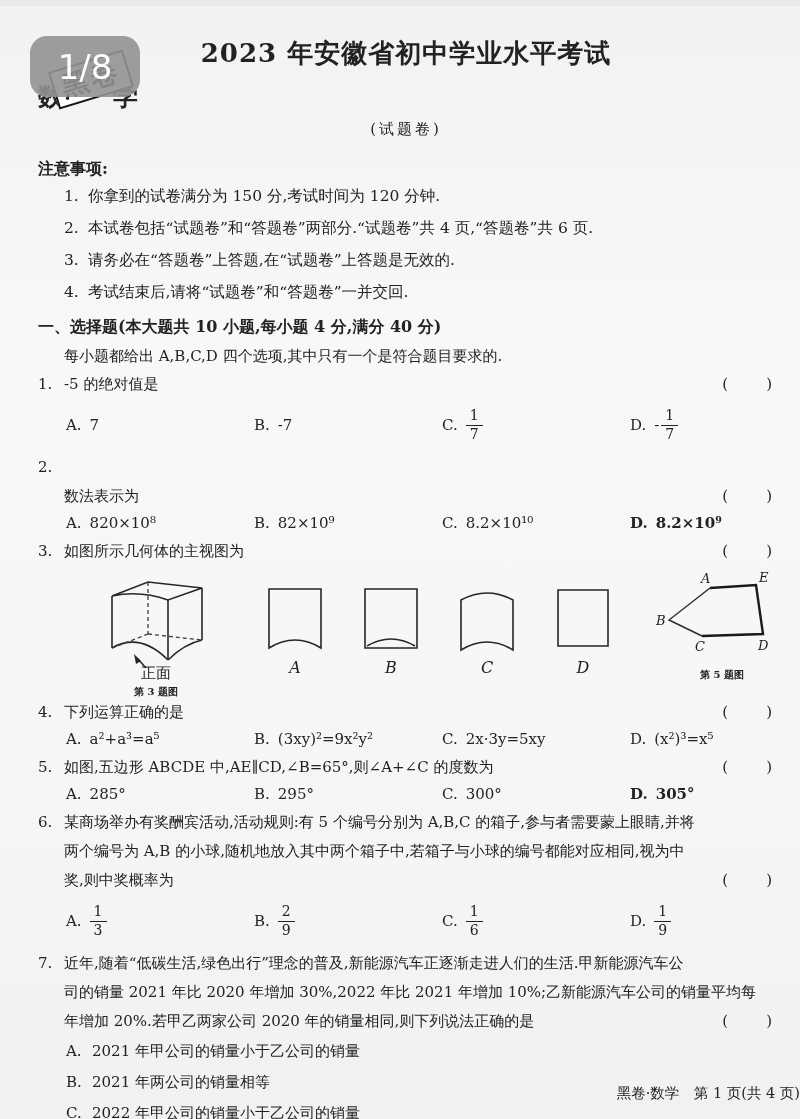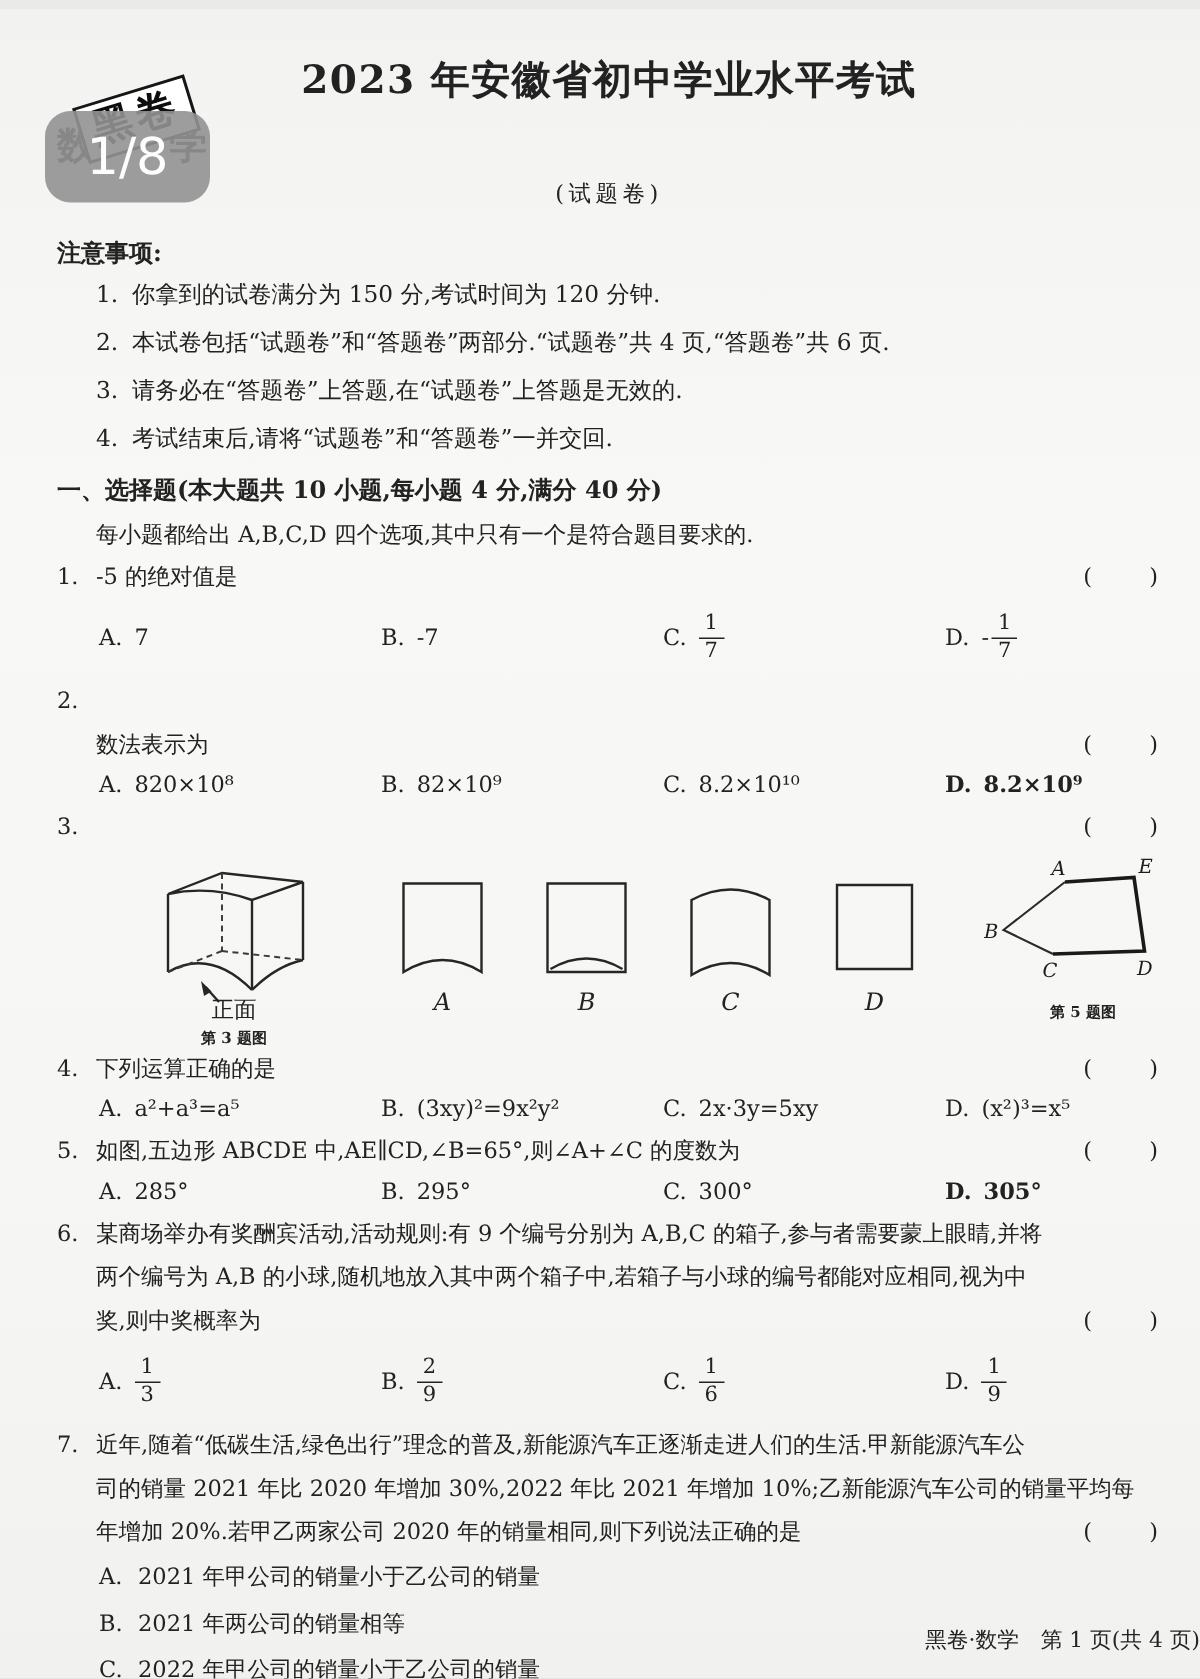--- a/index.html
+++ b/index.html
@@ -27,21 +27,21 @@
     font-weight: 700; font-size: 27px; letter-spacing: 3px; color: #0d0d0d;
     line-height: 1;
   }
   .page-badge {
     position: absolute; left: 30px; top: 36px; z-index: 5;
     width: 110px; height: 61px; border-radius: 17px;
     background: rgba(146,146,146,0.90);
     color: #fdfdfd;
     font-family: "DejaVu Sans", "Liberation Sans", sans-serif;
     font-size: 34px; font-weight: 400;
-    display: flex; align-items: center; justify-content: center; margin-top: 38px;
+    display: flex; align-items: center; justify-content: center;
   }
   .content { padding: 30px 26px 0 38px; }
   .hdr-title { text-align: center; font-size: 26px; font-weight: 700; margin-top: 6px; letter-spacing: 1px; }
   .hdr-subject { text-align: left; font-size: 25px; font-weight: 700; margin-top: 9px; }
   .hdr-type { text-align: center; font-size: 15px; margin-top: 7px; letter-spacing: 3px; }
 
   .notice { margin-top: 20px; }
   .notice-heading { font-weight: 700; font-size: 16px; }
   .notice-item { display: flex; padding-left: 26px; line-height: 32px; font-size: 15.5px; }
   .notice-item .n { width: 24px; flex: none; }
@@ -185,20 +185,21 @@
         <span class="opt bold">
             <span class="ol">D.</span>
             <span>8.2×10⁹</span>
           </span>
       </div>
     </div>
 
     <div>
       <div class="qline">
         <span class="qnum">3.</span>
+        <span class="qtext">如图所示几何体的主视图为</span>
         <span class="bracket">(        )</span>
       </div>
 
       <div class="fig-row">
         <div class="fig3">
           <svg width="120" height="100" viewBox="0 0 120 100">
             <path class="ln" d="M16,26 Q44,20 72,30 L106,18 L52,12 Z"></path>
             <path class="ln" d="M16,26 L16,78"></path>
             <path class="ln" d="M72,30 L72,90"></path>
             <path class="ln" d="M106,18 L106,70"></path>
@@ -307,21 +308,21 @@
         <span class="opt bold">
             <span class="ol">D.</span>
             <span>305°</span>
           </span>
       </div>
     </div>
 
     <div>
       <div class="qline">
         <span class="qnum">6.</span>
-        <span class="qtext">某商场举办有奖酬宾活动,活动规则:有 9 个编号分别为 A,B,C 的箱子,参与者需要蒙上眼睛,并将</span>
+        <span class="qtext">某商场举办有奖酬宾活动,活动规则:有 5 个编号分别为 A,B,C 的箱子,参与者需要蒙上眼睛,并将</span>
       </div>
       <div class="qcont">两个编号为 A,B 的小球,随机地放入其中两个箱子中,若箱子与小球的编号都能对应相同,视为中</div>
       <div class="qcont-flex">
         <span>奖,则中奖概率为</span>
         <span class="bracket">(        )</span>
       </div>
       <div class="opts opts-tall">
         <span class="opt">
             <span class="ol">A.</span>
             <span class="frac">

